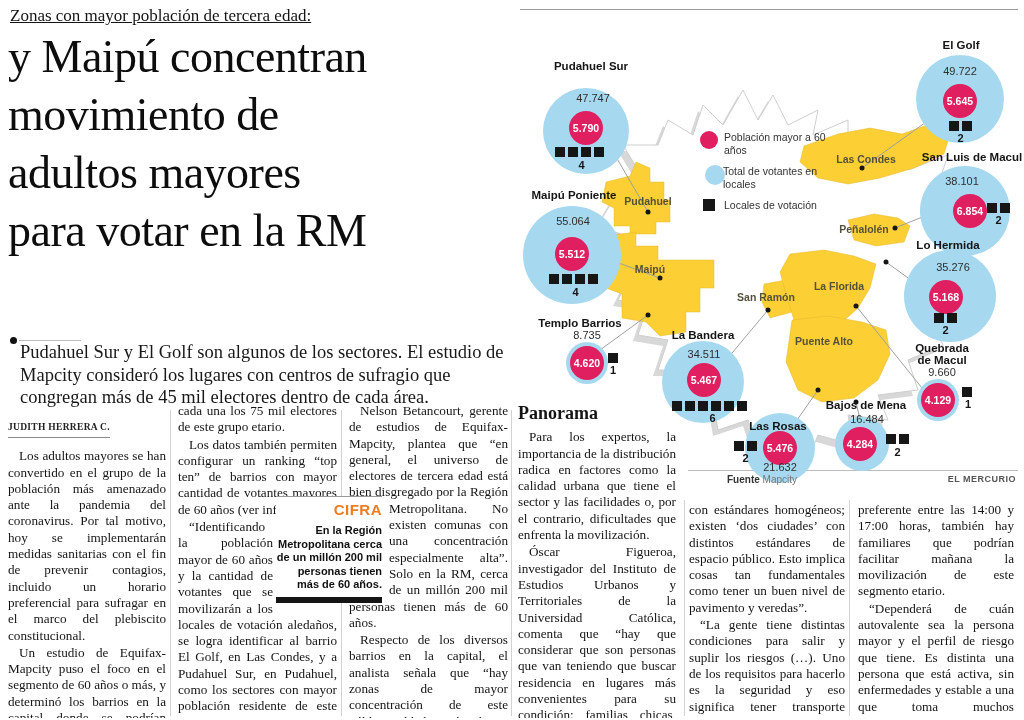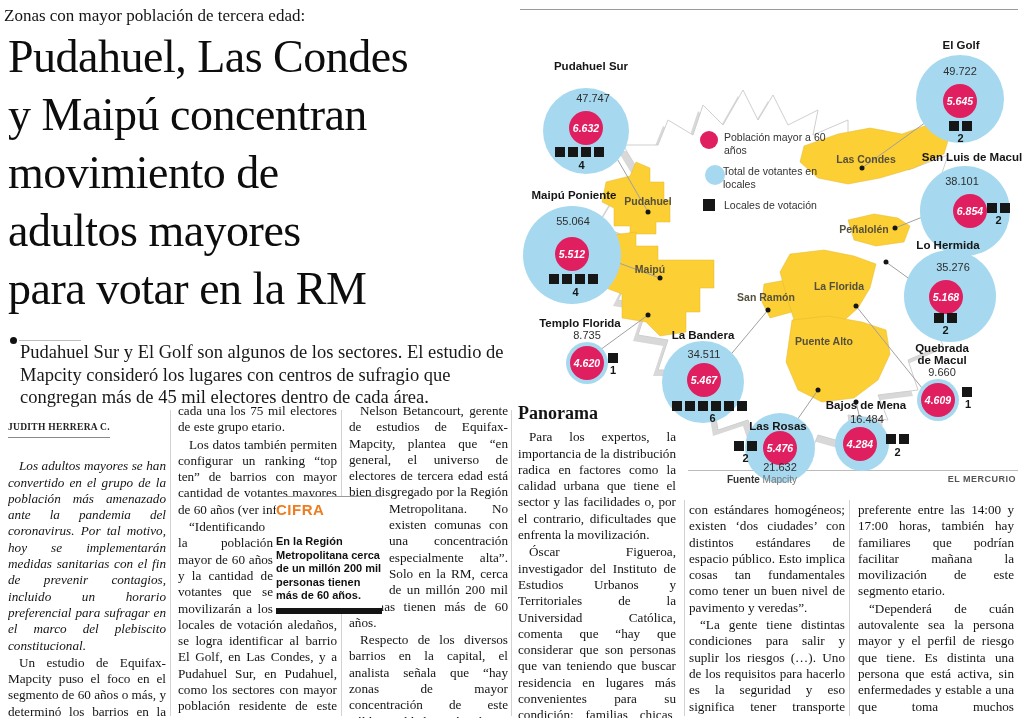--- a/index.html
+++ b/index.html
@@ -1,57 +1,57 @@
 <!DOCTYPE html>
 <html style="--pink: #e01f60; --blue: #a6d9ef; --yellow: #fccf35; --orange: #ee7d21;"><head>
 <meta charset="utf-8">
 <style>
   html,body{margin:0;padding:0;background:#f2f2f2;}
   .page{position:relative;width:1024px;height:720px;background:#ffffff;overflow:hidden;
         font-family:"Liberation Sans",sans-serif;color:#111;}
 
   
-  .kicker{position:absolute;left:4px;top:6px;font-family:"Liberation Serif",serif;
-          font-size:17px;color:#141414;}
+  .kicker{position:absolute;left:10px;top:6px;font-family:"Liberation Serif",serif;
+          font-size:17px;color:#141414;text-decoration:underline;}
   .headline{position:absolute;left:8px;top:28px;width:502px;font-family:"Liberation Serif",serif;
             font-size:46px;line-height:58px;color:#0d0d0d;letter-spacing:-0.5px;}
   .head-div{position:absolute;left:10px;top:331px;width:80px;height:8px;}
   .head-div .dot{display:inline-block;width:7px;height:7px;border-radius:50%;background:#111;vertical-align:middle;}
   .head-div .ln{display:inline-block;width:62px;height:1px;background:#bdbdbd;vertical-align:middle;margin-left:2px;}
   .deck{position:absolute;left:20px;top:341px;width:488px;font-family:"Liberation Serif",serif;
         font-size:18.5px;line-height:22.5px;color:#181818;}
   .byline{font-size:9.5px;font-weight:bold;letter-spacing:.3px;color:#222;
           border-bottom:1px solid #8a8a8a;padding-bottom:2px;width:max-content;margin-top:16px;}
   .cols{position:absolute;left:8px;top:403px;width:500px;height:315px;overflow:hidden;
         display:flex;gap:12px;}
   .col{font-family:"Liberation Serif",serif;font-size:13.2px;line-height:16.3px;
        text-align:justify;color:#141414;}
   .col p{margin:0 0 1px 0;text-indent:11px;}
   .col p.noindent{text-indent:0;}
   .col1{width:158px;}.col2{width:159px;}.col3{width:159px;}
   .vrule{position:absolute;width:1px;background:#d2d2d2;}
 
   
   .cifra{position:absolute;left:268px;top:93px;width:106px;background:#fff;z-index:5;
-         border-top:1px solid #999;text-align:left;padding-top:4px;}
+         border-top:1px solid #999;text-align:right;padding-top:4px;}
   .cifra .clabel{font-size:15px;font-weight:bold;color:var(--orange);letter-spacing:.5px;}
-  .cifra .ctext{font-size:11px;line-height:13.5px;font-weight:bold;color:#101010;margin-top:17px;}
+  .cifra .ctext{font-size:11px;line-height:13.5px;font-weight:bold;color:#101010;margin-top:6px;}
   .cifra .cbar{height:6px;background:#141414;margin-top:5px;}
   .cspace-r{float:right;width:64px;height:92px;}
   .cspace-l{float:left;width:40px;height:92px;}
 
   
   .info{position:absolute;left:518px;top:0;width:506px;height:494px;}
   .toprule{position:absolute;left:2px;top:9px;width:498px;height:1px;background:#9a9a9a;}
   .ititle{position:absolute;left:2px;top:20px;font-size:21px;color:#2a2a2a;}
   .mapsvg{position:absolute;left:0;top:50px;z-index:0;}
   .maplabel{position:absolute;z-index:2;font-size:10.5px;font-weight:bold;color:#55503c;text-align:center;}
   .blue{position:absolute;border-radius:50%;background:var(--blue);z-index:2;}
   .pink{position:absolute;width:34px;height:34px;border-radius:50%;background:var(--pink);z-index:4;
-        color:#fff;font-weight:bold;font-size:10.5px;line-height:34px;text-align:center;font-style:italic;}
+        color:#fff;font-weight:bold;font-size:10.5px;line-height:34px;text-align:center;}
   .blabel{position:absolute;z-index:4;font-size:11.5px;font-weight:bold;color:#151515;text-align:center;line-height:12px;}
   .btotal{position:absolute;z-index:4;font-size:11px;font-weight:normal;color:#2e2e2e;text-align:center;}
   .sqrow{position:absolute;z-index:4;white-space:nowrap;line-height:10px;}
   .sq{display:inline-block;width:10px;height:10px;background:#161616;margin-right:3px;}
   .bcount{position:absolute;z-index:4;font-size:11px;font-weight:bold;color:#151515;text-align:center;}
   .legend{position:absolute;z-index:3;}
   .lrow{position:absolute;}
   .licon-pink{width:18px;height:18px;border-radius:50%;background:var(--pink);}
   .licon-blue{width:20px;height:20px;border-radius:50%;background:var(--blue);}
   .licon-sq{width:12px;height:12px;background:#161616;}
@@ -68,21 +68,20 @@
   .pheading{font-family:"Liberation Serif",serif;font-weight:bold;font-size:18px;margin:2px 0 8px 0;}
 </style>
 </head>
 <body>
 
 <div class="page">
 
   <div class="kicker">Zonas con mayor población de tercera edad:</div>
 
   <div class="headline">
-    <div>Pudahuel, Las Condes</div>
     <div>y Maipú concentran</div>
     <div>movimiento de</div>
     <div>adultos mayores</div>
     <div>para votar en la RM</div>
   </div>
 
   <div class="head-div">
     <span class="dot"></span><span class="ln"></span>
   </div>
 
@@ -90,21 +89,21 @@
 
   <div class="vrule" style="left:170px;top:410px;height:306px;"></div>
   <div class="vrule" style="left:341px;top:410px;height:306px;"></div>
   <div class="vrule" style="left:511px;top:410px;height:306px;"></div>
   <div class="vrule" style="left:684px;top:500px;height:216px;"></div>
   <div class="vrule" style="left:849px;top:500px;height:216px;"></div>
 
   <div class="cols">
     <div class="col col1">
       <div class="byline">JUDITH HERRERA C.</div>
-      <p style="margin-top:20px;font-style:italic;">Los adultos mayores se han convertido en el grupo de la población más amenazado ante la pandemia del coronavirus. Por tal motivo, hoy se implementarán medidas sanitarias con el fin de prevenir contagios, incluido un horario preferencial para sufragar en el marco del plebiscito constitucional.</p>
+      <p style="margin-top:10px;">Los adultos mayores se han convertido en el grupo de la población más amenazado ante la pandemia del coronavirus. Por tal motivo, hoy se implementarán medidas sanitarias con el fin de prevenir contagios, incluido un horario preferencial para sufragar en el marco del plebiscito constitucional.</p>
       <p>Un estudio de Equifax-Mapcity puso el foco en el segmento de 60 años o más, y determinó los barrios en la capital donde se podrían registrar más de sus viajes para votar.</p>
 
     </div>
     <div class="col col2">
       <p class="noindent">cada una los 75 mil electores de este grupo etario.</p>
       <p>Los datos también permiten configurar un ranking “top ten” de barrios con mayor cantidad de votantes mayores de 60 años (ver infografía).</p>
       <p><span class="cspace-r"></span><span>“Identificando la población mayor de 60 años y la cantidad de votantes que se movilizarán a los locales de votación aledaños, se logra identificar al barrio El Golf, en Las Condes, y a Pudahuel Sur, en Pudahuel, como los sectores con mayor población residente de este segmento”, con centros de votación que concentran más de 45 mil electores dentro de cada unidad vecinal.</span></p>
     </div>
     <div class="col col3">
       <p><span>Nelson Betancourt, gerente de estudios de Equifax-Mapcity, plantea que “en general, el universo de electores de tercera edad está bien disgregado por la Región Metropolitana. No</span> <span class="cspace-l"></span><span>existen comunas con una concentración especialmente alta”. Solo en la RM, cerca de un millón 200 mil personas tienen más de 60 años.</span></p>
@@ -182,36 +181,36 @@
       <div class="lrow" style="left:185px;top:199px;">
         <div class="licon-sq"></div>
         <div class="ltext" style="left:21px;">Locales de votación</div>
       </div>
     </div>
 
     <div>
       <div class="blabel" style="left:8px;top:60px;width:130px;">Pudahuel Sur</div>
       <div class="blue" style="left:25px;top:88px;width:86px;height:86px;"></div>
       <div class="btotal" style="left:13px;top:92px;width:124px;">47.747</div>
-      <div class="pink" style="left:51px;top:111px;">6.632</div>
+      <div class="pink" style="left:51px;top:111px;">5.790</div>
       <div class="sqrow" style="left:37px;top:147px;"><span class="sq"></span><span class="sq"></span><span class="sq"></span><span class="sq"></span></div>
       <div class="bcount" style="left:37px;top:159px;width:53px;">4</div>
     </div>
 
     <div>
       <div class="blabel" style="left:0px;top:189px;width:112px;">Maipú Poniente</div>
       <div class="blue" style="left:5px;top:206px;width:98px;height:98px;"></div>
       <div class="btotal" style="left:0px;top:215px;width:110px;">55.064</div>
       <div class="pink" style="left:37px;top:237px;">5.512</div>
       <div class="sqrow" style="left:31px;top:274px;"><span class="sq"></span><span class="sq"></span><span class="sq"></span><span class="sq"></span></div>
       <div class="bcount" style="left:31px;top:286px;width:53px;">4</div>
     </div>
 
     <div>
-      <div class="blabel" style="left:10px;top:317px;width:104px;">Templo Florida</div>
+      <div class="blabel" style="left:10px;top:317px;width:104px;">Templo Barrios</div>
       <div class="btotal" style="left:17px;top:329px;width:104px;">8.735</div>
       <div class="blue" style="left:48px;top:342px;width:42px;height:42px;"></div>
       <div class="pink" style="left:52px;top:346px;">4.620</div>
       <div class="sqrow" style="left:90px;top:353px;"><span class="sq"></span></div>
       <div class="bcount" style="left:85px;top:364px;width:20px;">1</div>
     </div>
 
     <div>
       <div class="blabel" style="left:130px;top:329px;width:110px;">La Bandera</div>
       <div class="blue" style="left:144px;top:341px;width:82px;height:82px;"></div>
@@ -254,21 +253,21 @@
       <div class="btotal" style="left:380px;top:261px;width:110px;">35.276</div>
       <div class="pink" style="left:411px;top:280px;">5.168</div>
       <div class="sqrow" style="left:416px;top:313px;"><span class="sq"></span><span class="sq"></span></div>
       <div class="bcount" style="left:416px;top:324px;width:23px;">2</div>
     </div>
 
     <div>
       <div class="blabel" style="left:394px;top:342px;width:60px;">Quebrada de Macul</div>
       <div class="btotal" style="left:394px;top:366px;width:60px;">9.660</div>
       <div class="blue" style="left:399px;top:379px;width:42px;height:42px;"></div>
-      <div class="pink" style="left:403px;top:383px;">4.609</div>
+      <div class="pink" style="left:403px;top:383px;">4.129</div>
       <div class="sqrow" style="left:444px;top:387px;"><span class="sq"></span></div>
       <div class="bcount" style="left:440px;top:398px;width:20px;">1</div>
     </div>
 
     <div>
       <div class="blabel" style="left:293px;top:399px;width:110px;">Bajos de Mena</div>
       <div class="btotal" style="left:294px;top:413px;width:110px;z-index:4;">16.484</div>
       <div class="blue" style="left:317px;top:417px;width:54px;height:54px;"></div>
       <div class="pink" style="left:325px;top:427px;">4.284</div>
       <div class="sqrow" style="left:368px;top:434px;"><span class="sq"></span><span class="sq"></span></div>

